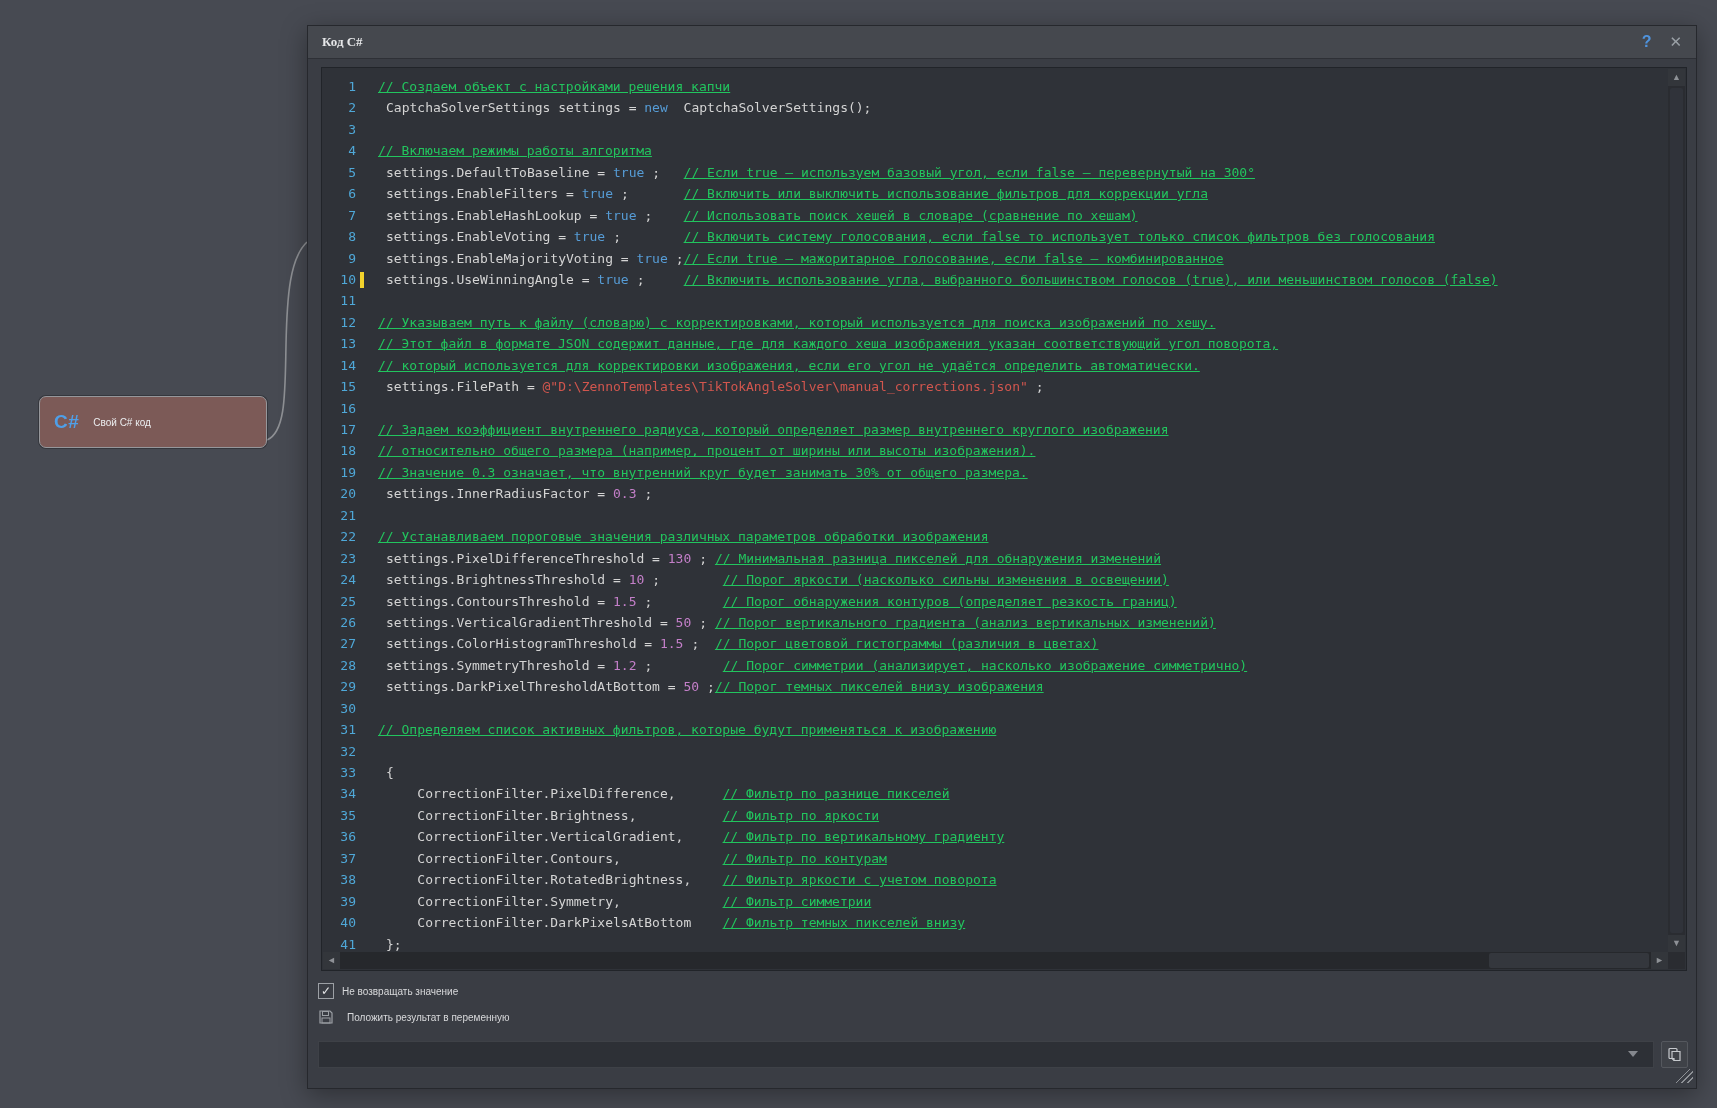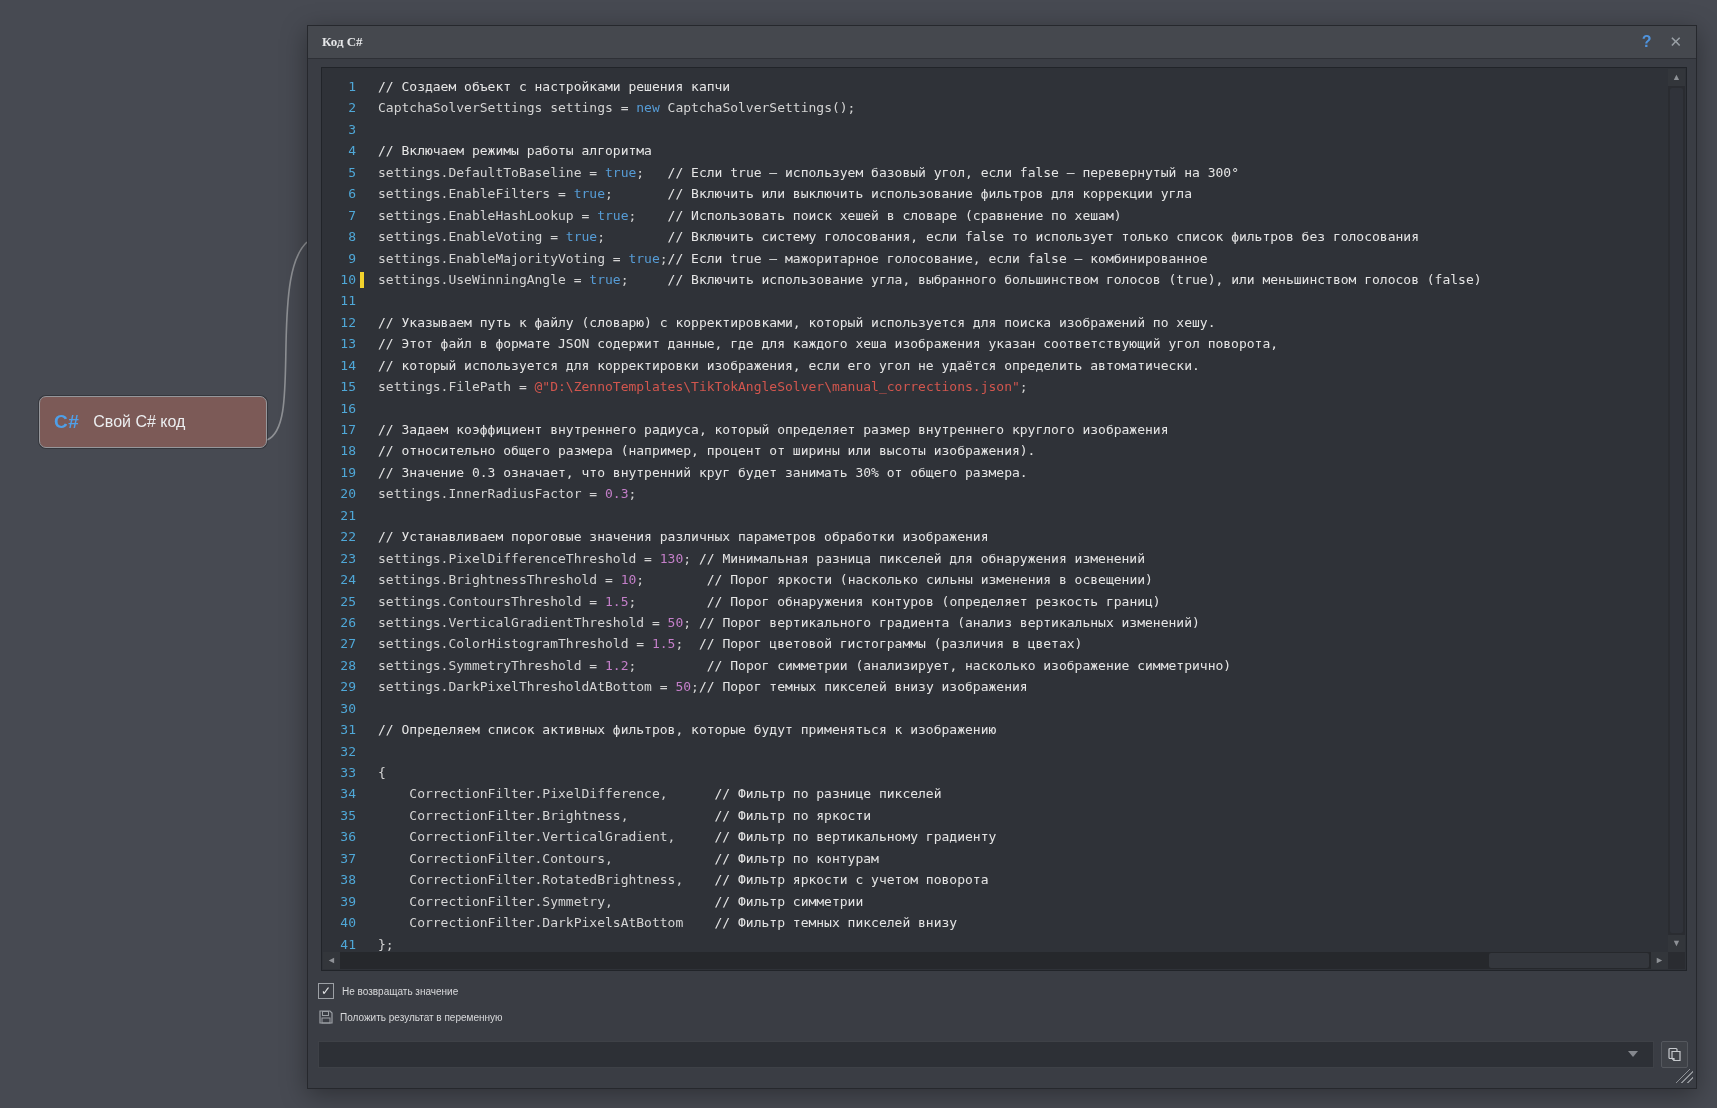--- a/index.html
+++ b/index.html
@@ -10,21 +10,21 @@
     font-family:"Liberation Sans", sans-serif;
   }
   
   .node {
     position:absolute; left:39px; top:396px; width:228px; height:52px;
     background:#7c5a57; border:1px solid #96979b; border-radius:7px;
     display:flex; align-items:center; padding:0 14px; gap:14px;
     box-shadow:0 0 0 1px rgba(0,0,0,.25);
   }
   .node-badge { color:#4f9fe8; font-weight:bold; font-size:19px; letter-spacing:0.5px; }
-  .node-label { color:#eceef0; font-size:16px; }
+  .node-label { color:#eceef0; font-size:10px; }
   .connector { position:absolute; left:0; top:0; pointer-events:none; }
   
   .dialog {
     position:absolute; left:307px; top:25px; width:1390px; height:1064px;
     background:#3a3d44; border:1px solid #26282d;
     box-shadow:0 6px 24px rgba(0,0,0,.35);
   }
   .titlebar {
     position:absolute; left:0; top:0; right:0; height:33px;
     background:#45484e; border-bottom:1px solid #2e3036;
@@ -41,22 +41,22 @@
   }
   .code-view {
     position:absolute; left:1px; top:1px; right:18px; bottom:18px;
     overflow:hidden; padding-top:7px;
     font-family:"DejaVu Sans Mono", monospace; font-size:13px;
   }
   .line { position:relative; display:flex; height:21.45px; line-height:21.45px; white-space:pre; }
   .ln { flex:0 0 33px; text-align:right; color:#4fa8d8; }
   .code { margin-left:22px; }
   .caret { position:absolute; left:37px; top:3px; width:4px; height:16px; background:#f2d22c; }
-  .tok-p { color:#d4d4d4; }
-  .tok-c { color:#e5e5e5; }
+  .tok-p { color:#d4d4d4;margin-left:8px; }
+  .tok-c { color:#22c55e;text-decoration:underline; }
   .tok-k { color:#569cd6; }
   .tok-n { color:#c47fc9; }
   .tok-s { color:#d2564e; }
   
   .vscroll { position:absolute; top:1px; right:1px; bottom:18px; width:17px; background:#2a2c31; }
   .hscroll { position:absolute; left:1px; bottom:1px; right:18px; height:17px; background:#26282c; }
   .scroll-corner { position:absolute; right:1px; bottom:1px; width:17px; height:17px; background:#2a2c31; }
   .sbtn {
     position:absolute; width:17px; height:17px; background:#33363b;
     color:#8e9196; font-size:9px; line-height:17px; text-align:center; cursor:pointer;
@@ -65,21 +65,21 @@
   .sbtn.left{ left:0; top:0; } .sbtn.right{ right:0; top:0; }
   .vthumb { position:absolute; left:2px; right:2px; top:19px; bottom:19px; background:#30333a; border-radius:2px; }
   .hthumb { position:absolute; right:19px; width:160px; top:1px; bottom:1px; background:#34373d; border-radius:2px; cursor:pointer; }
   
   .chk-row { position:absolute; left:10px; top:957px; display:flex; align-items:center; gap:8px; cursor:pointer; }
   .checkbox {
     width:16px; height:16px; background:#3a3d44; border:1px solid #9ca0a5;
     color:#e3e4e6; font-size:12px; line-height:14px; text-align:center;
   }
   .row-label { color:#d8d9db; font-size:10px; }
-  .save-row { position:absolute; left:10px; top:983px; display:flex; align-items:center; gap:6px; }
+  .save-row { position:absolute; left:10px; top:983px; display:flex; align-items:center; gap:13px; }
   .save-ic { display:block; }
   .input-row { position:absolute; left:10px; top:1015px; right:10px; height:27px; }
   .combo {
     position:absolute; left:0; top:0; width:1336px; height:27px;
     background:#2d3036; border:1px solid #3e4147; color:#d4d4d4;
     font-family:"Liberation Sans", sans-serif; font-size:13px; padding:0 26px 0 8px; outline:none;
   }
   .combo-arrow {
     position:absolute; left:1310px; top:10px; width:0; height:0; cursor:pointer;
     border-left:5px solid transparent; border-right:5px solid transparent; border-top:6px solid #85888e;

